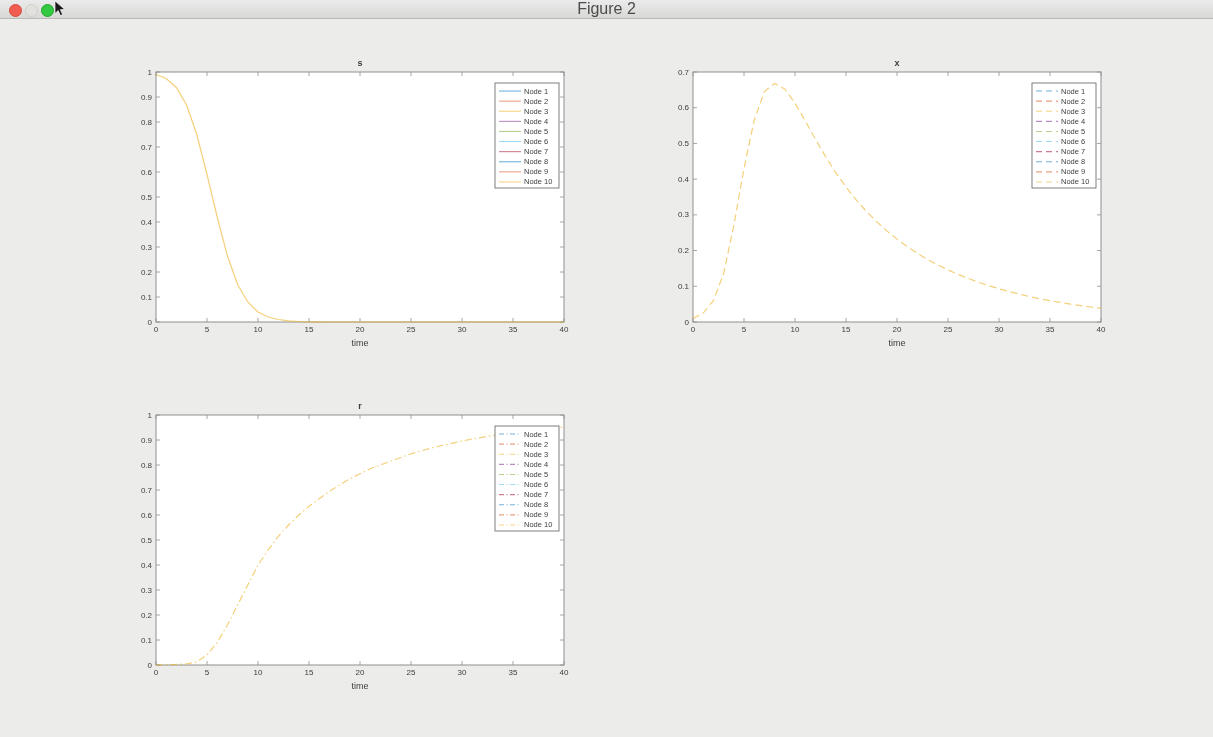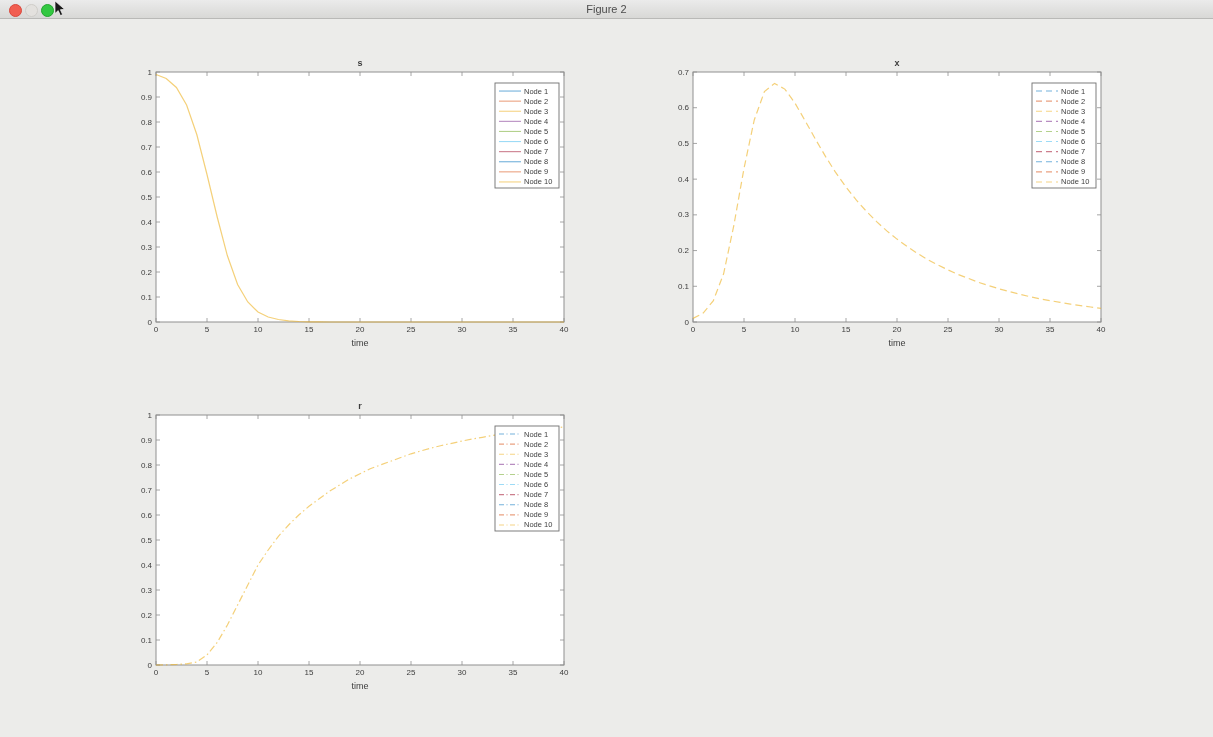--- a/index.html
+++ b/index.html
@@ -4,21 +4,21 @@
 <style>
   html,body{margin:0;padding:0;background:#ececea;font-family:"Liberation Sans",sans-serif;}
   .window{position:relative;width:1213px;height:737px;background:#ececea;overflow:hidden;}
   .titlebar{
     position:absolute;left:0;top:0;width:100%;height:18px;
     background:linear-gradient(#ebebeb,#d8d8d6);
     border-bottom:1px solid #b9b9b7;
   }
   .titlebar-title{
     position:absolute;left:0;top:0;width:100%;height:18px;line-height:18px;
-    text-align:center;font-size:11px;color:#4c4c4c;
+    text-align:center;font-size:16px;color:#4c4c4c;
   }
   .traffic{position:absolute;top:4px;width:11px;height:11px;border-radius:50%;}
   .traffic.close{left:9px;background:#f15e51;border:0.5px solid #d9483c;}
   .traffic.min{left:25px;background:#e3e1de;border:0.5px solid #cfcdc9;}
   .traffic.max{left:41px;background:#32c841;border:0.5px solid #22a52f;}
   .cursor{position:absolute;left:54px;top:1px;width:12px;height:17px;}
   .figure-canvas{position:absolute;left:0;top:19px;width:1213px;height:718px;background:#ececea;}
   .chart-svg{position:absolute;}
   #chart0{left:100px;top:54px;}
   #chart1{left:637px;top:54px;}

